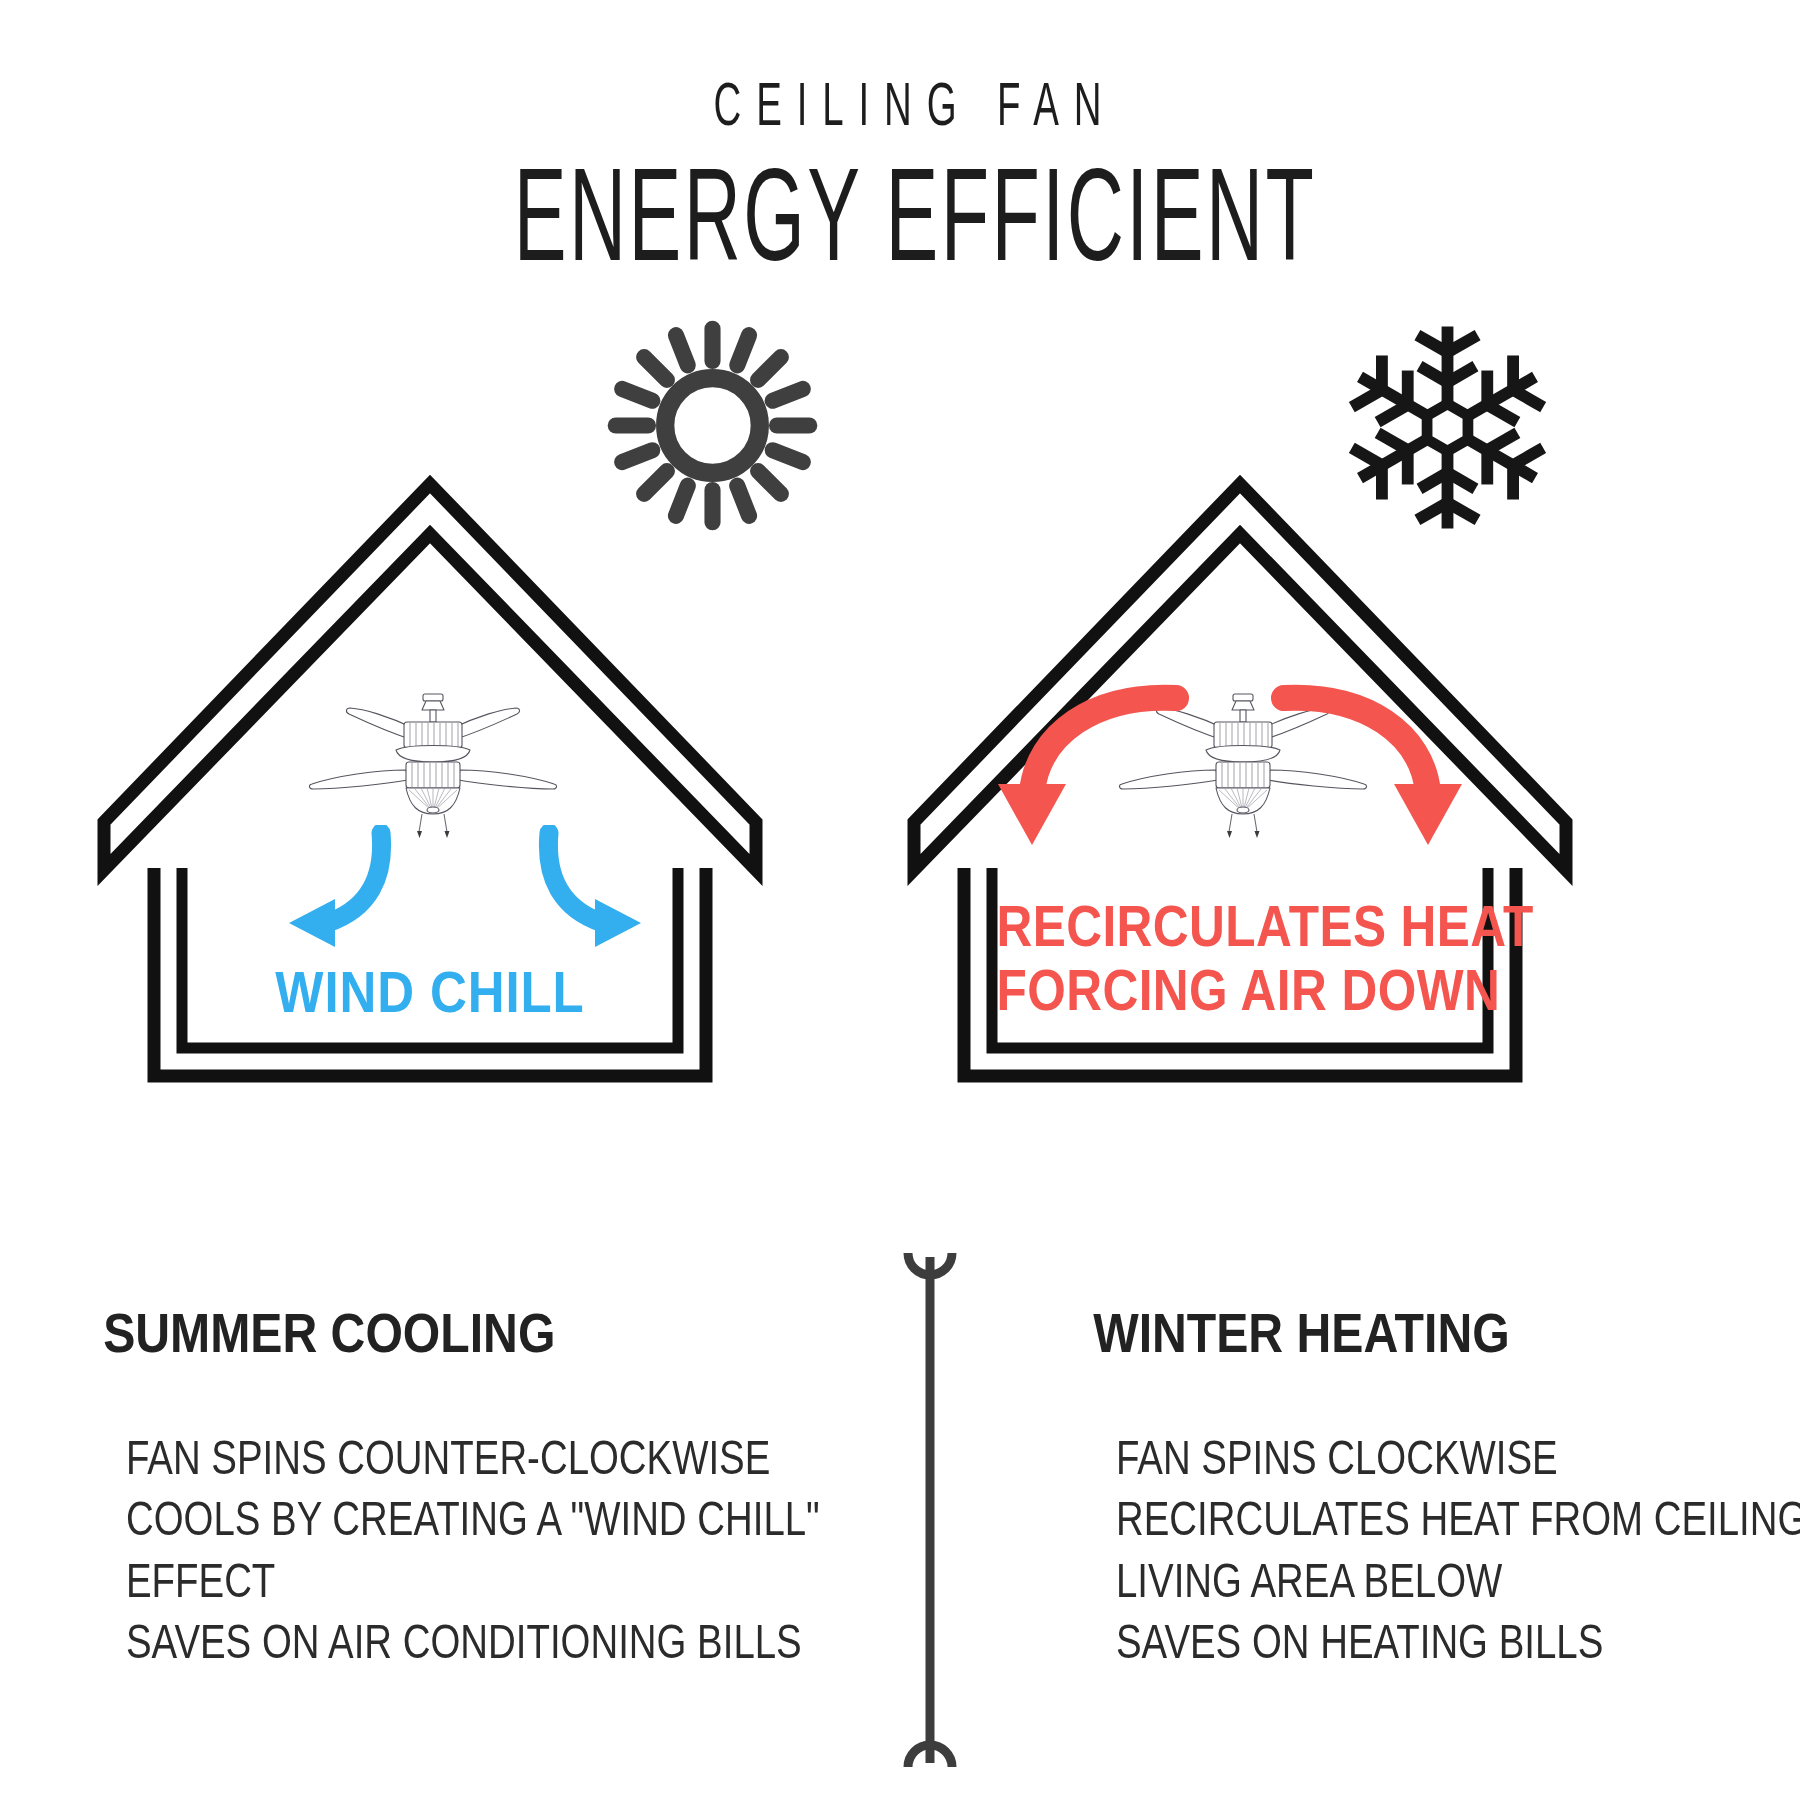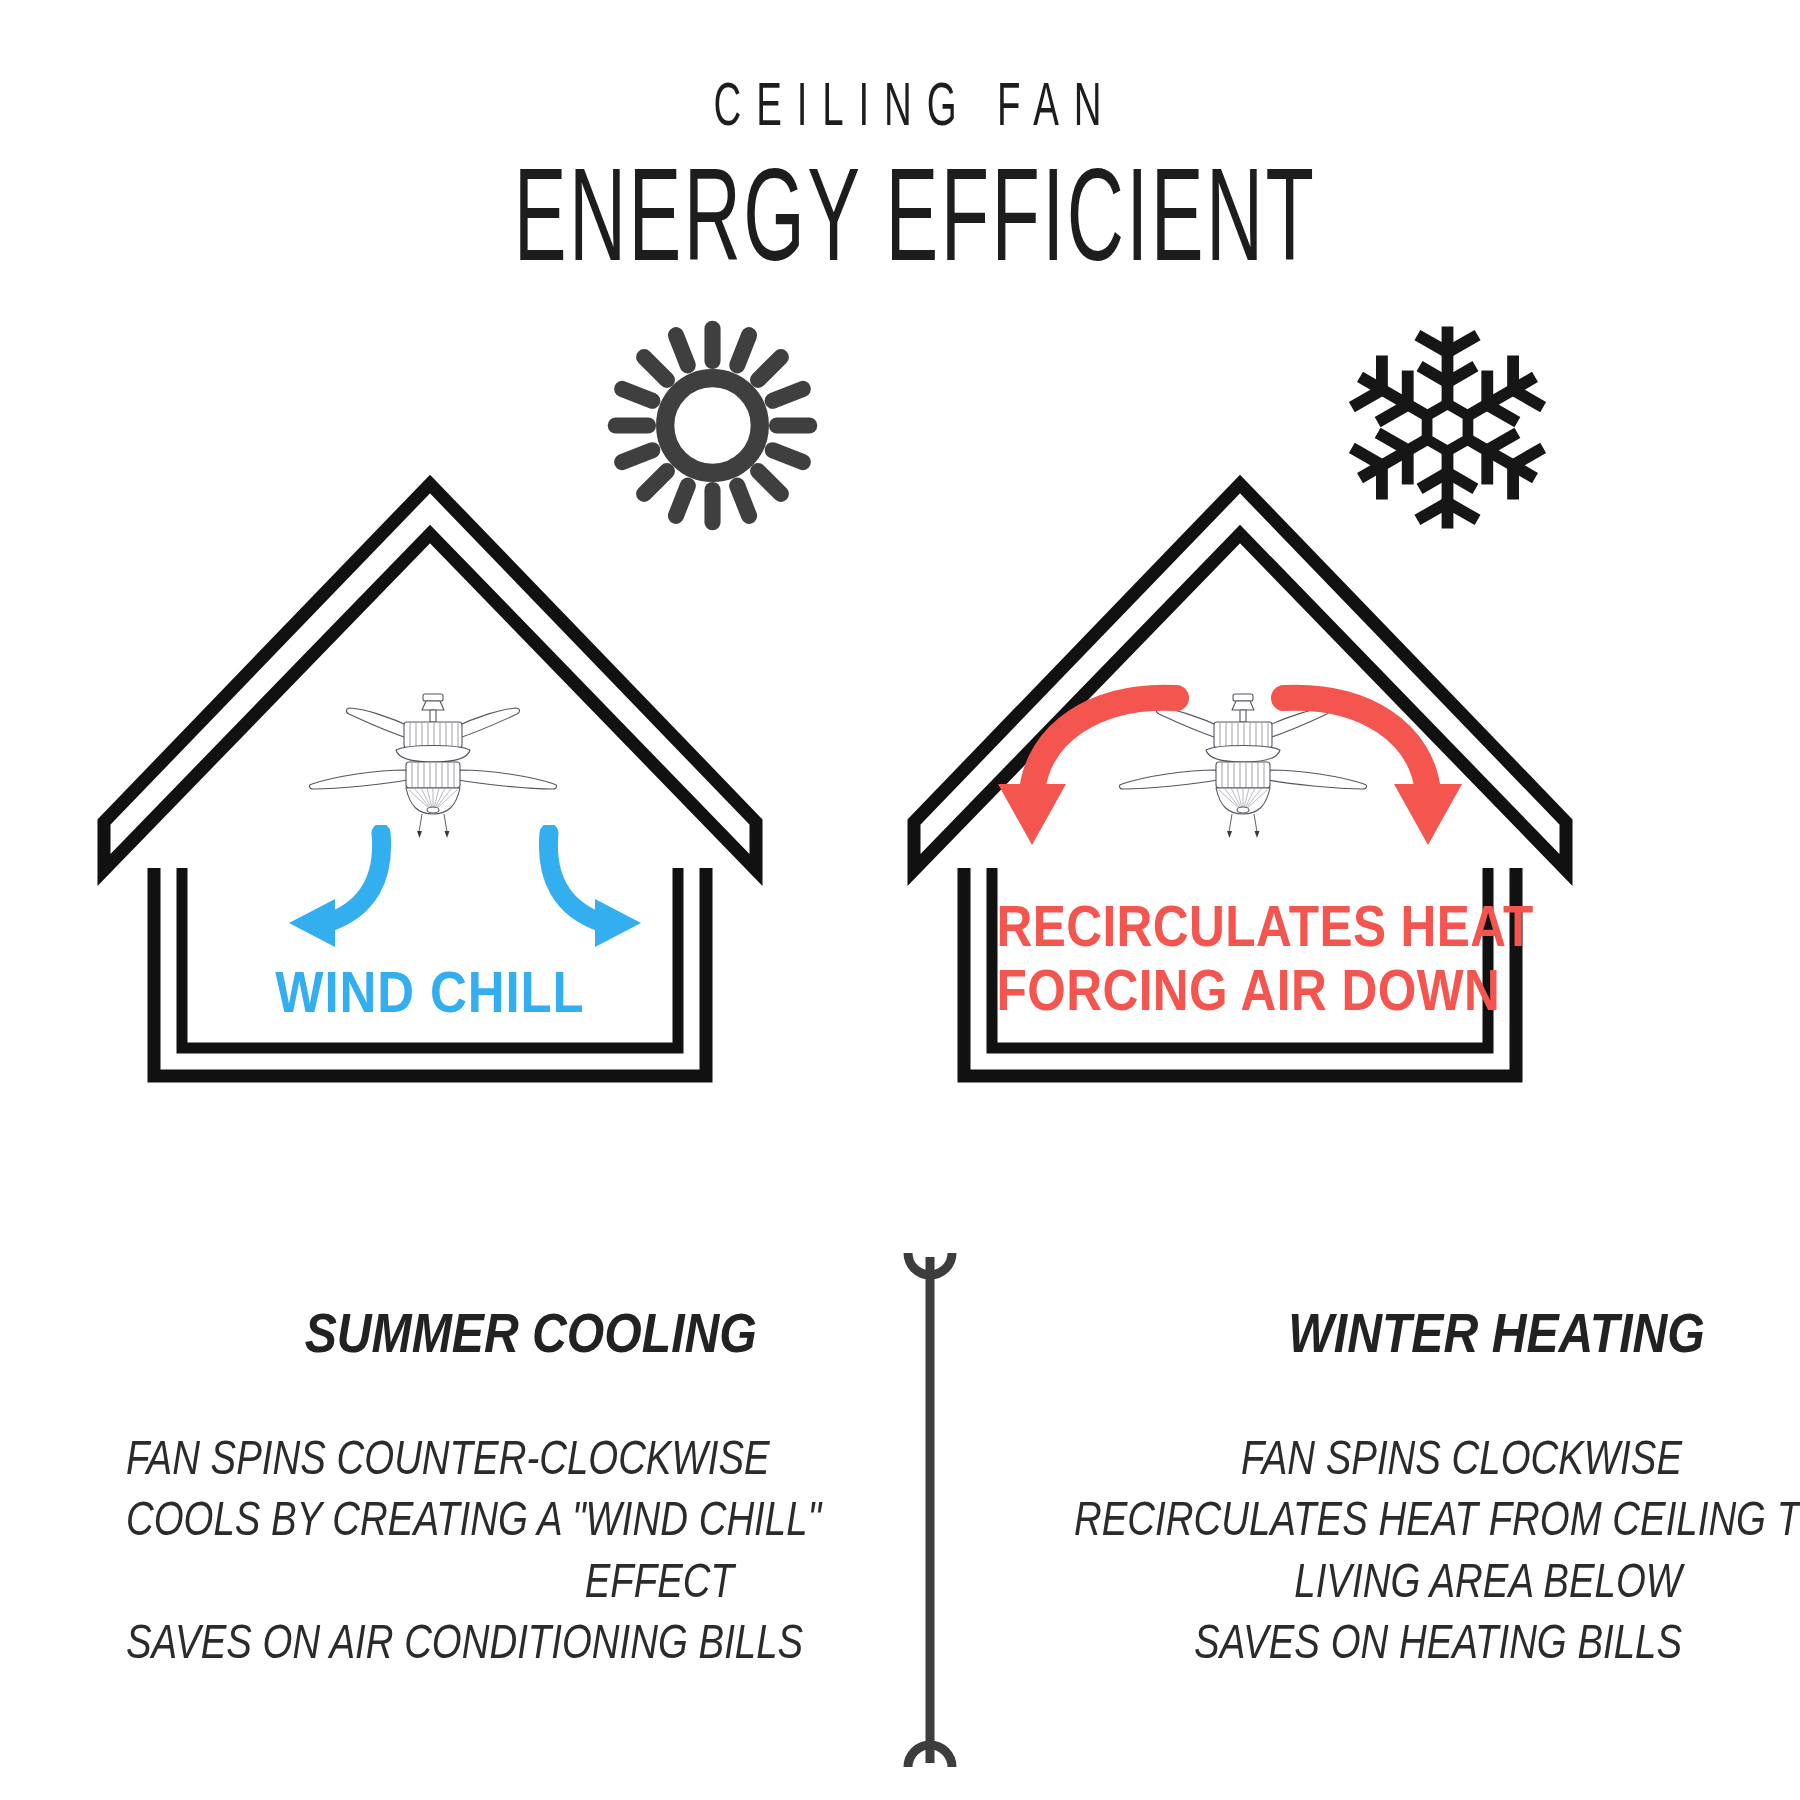--- a/index.html
+++ b/index.html
@@ -77,23 +77,23 @@
   #callout-winter{
     left:930px;top:895px;width:560px;
     color:#F4564F;
     font-size:57px;
     letter-spacing:.5px;
     transform:scaleX(.87);
     transform-origin:center top;
   }
 
   
-  .col{position:absolute;width:760px;text-align:right;font-style:italic;}
+  .col{position:absolute;width:760px;text-align:left;}
   #col-summer{left:20px;top:1300px;}
-  #col-winter{left:968px;top:1300px;}
+  #col-winter{left:1010px;top:1300px;}
 
   .col-title{
     font-weight:bold;
     font-size:56px;
     color:#222;
     letter-spacing:0px;
     transform:scaleX(.86);
     margin:0 0 62px 0;
     white-space:nowrap;
   }

